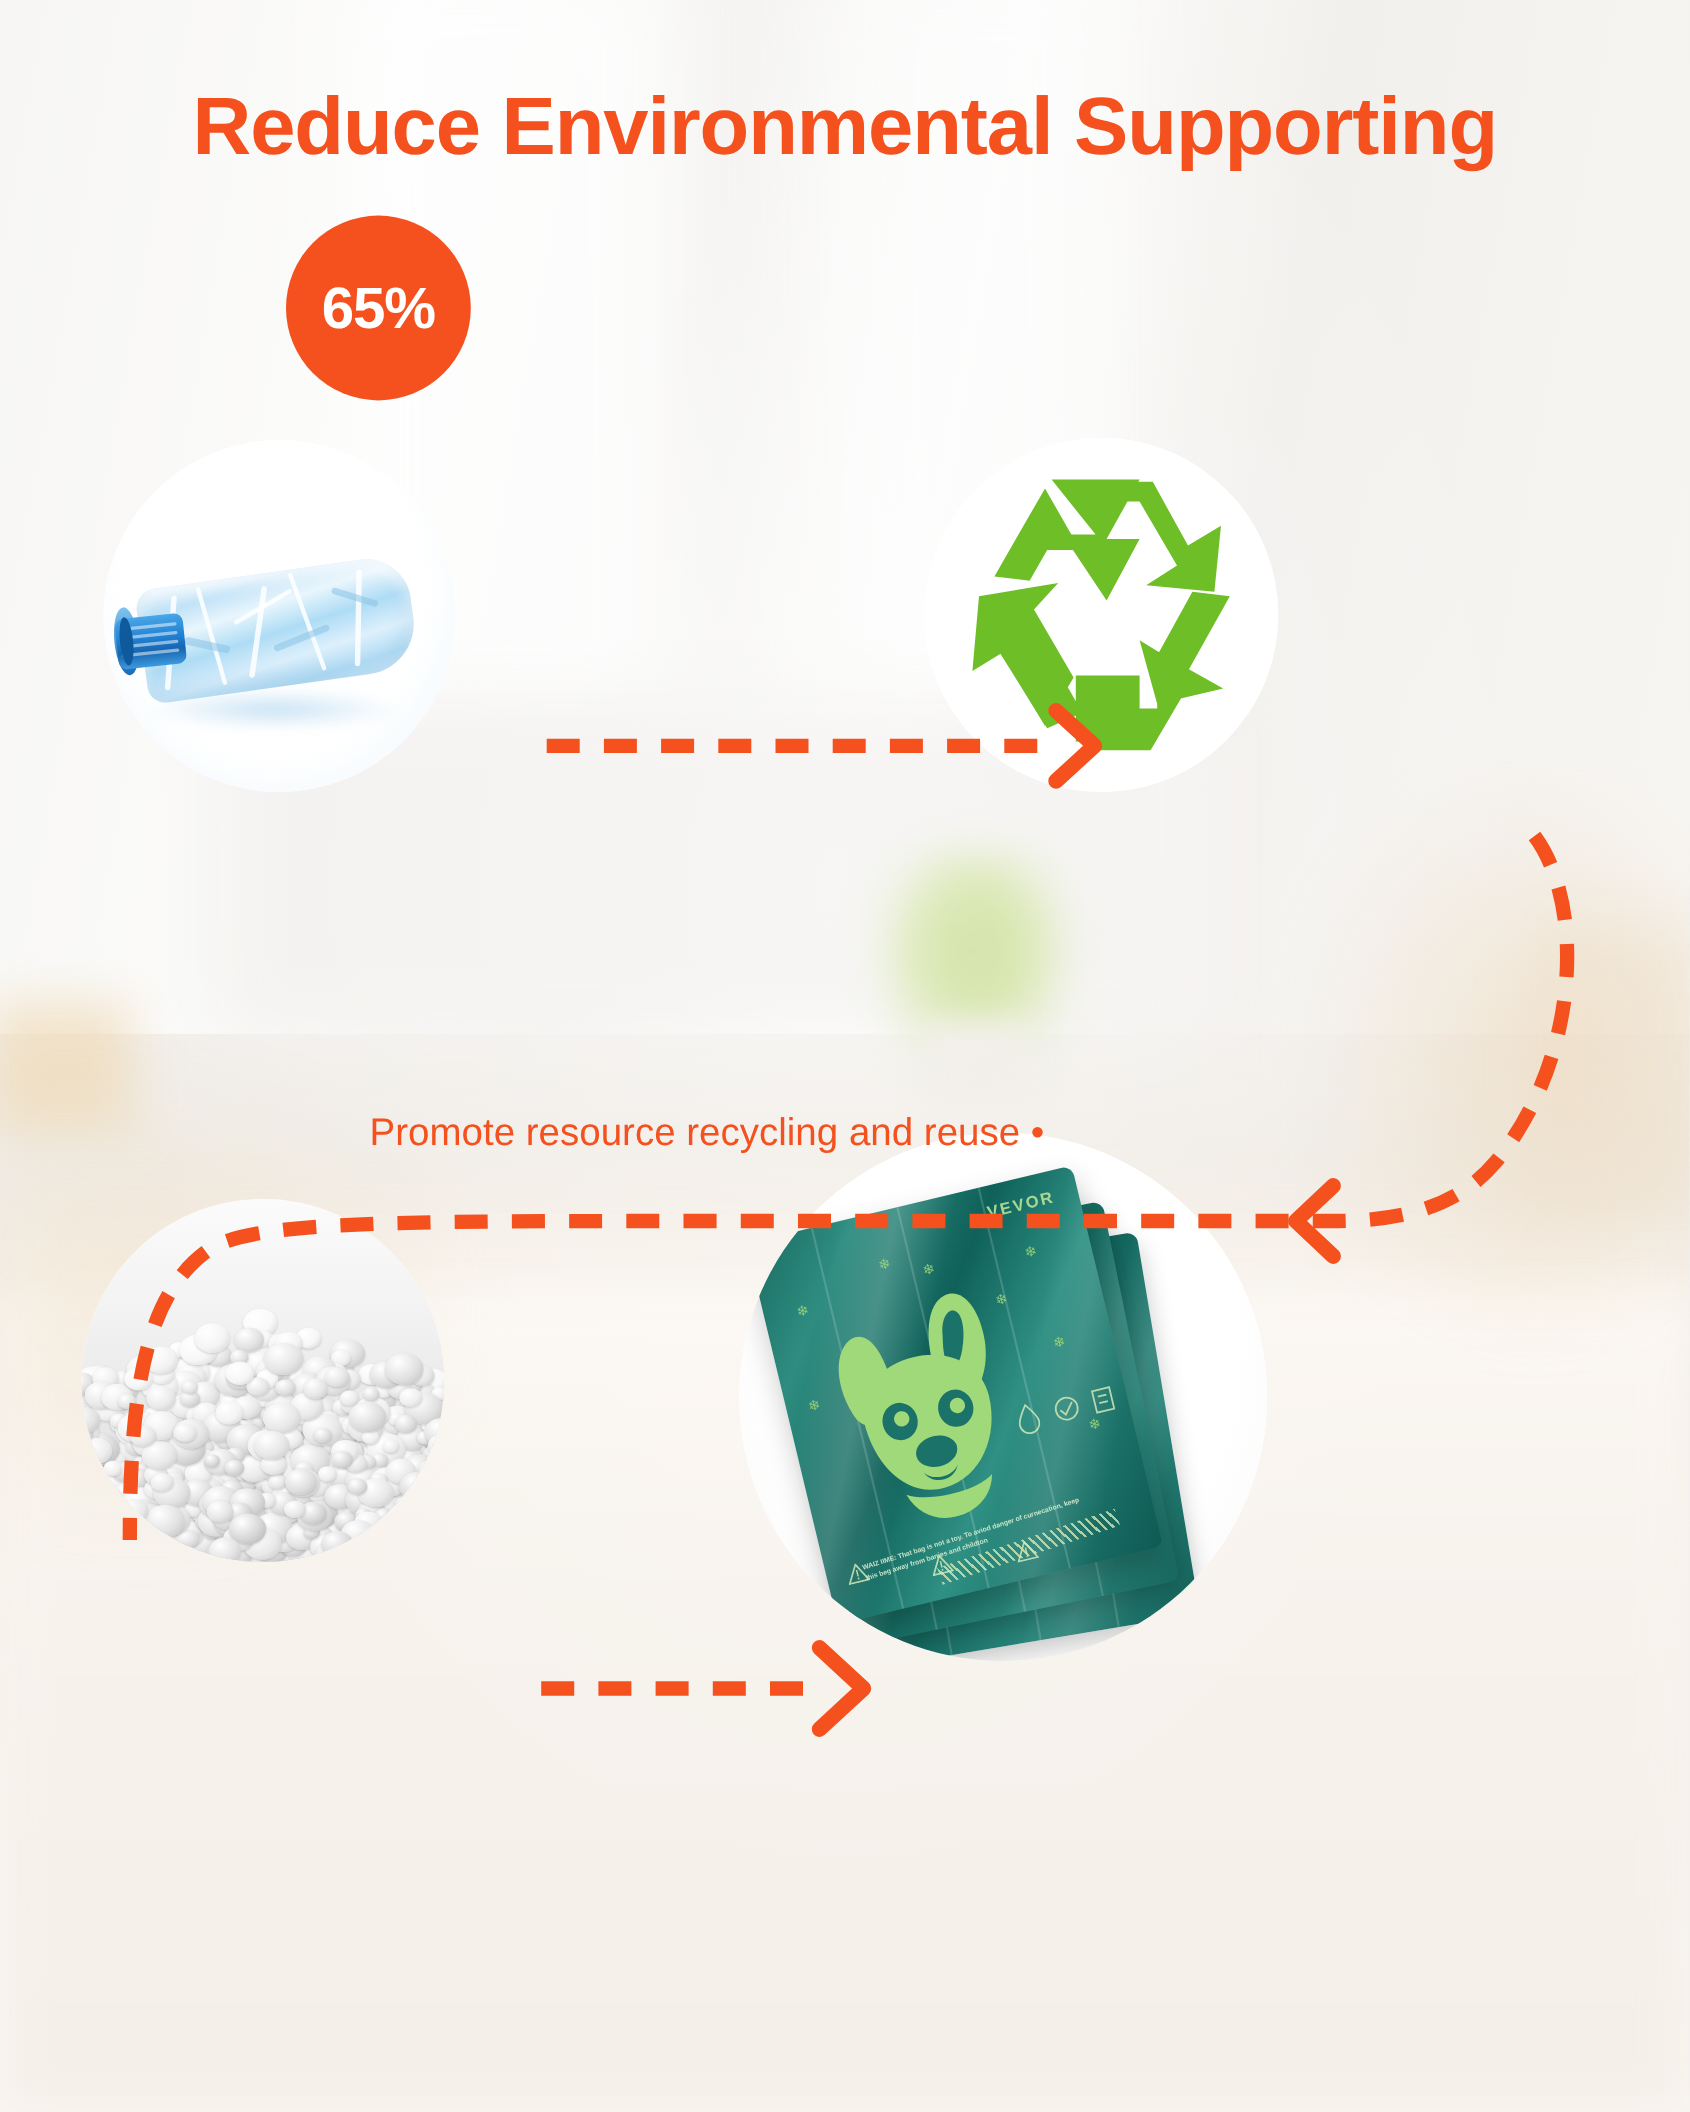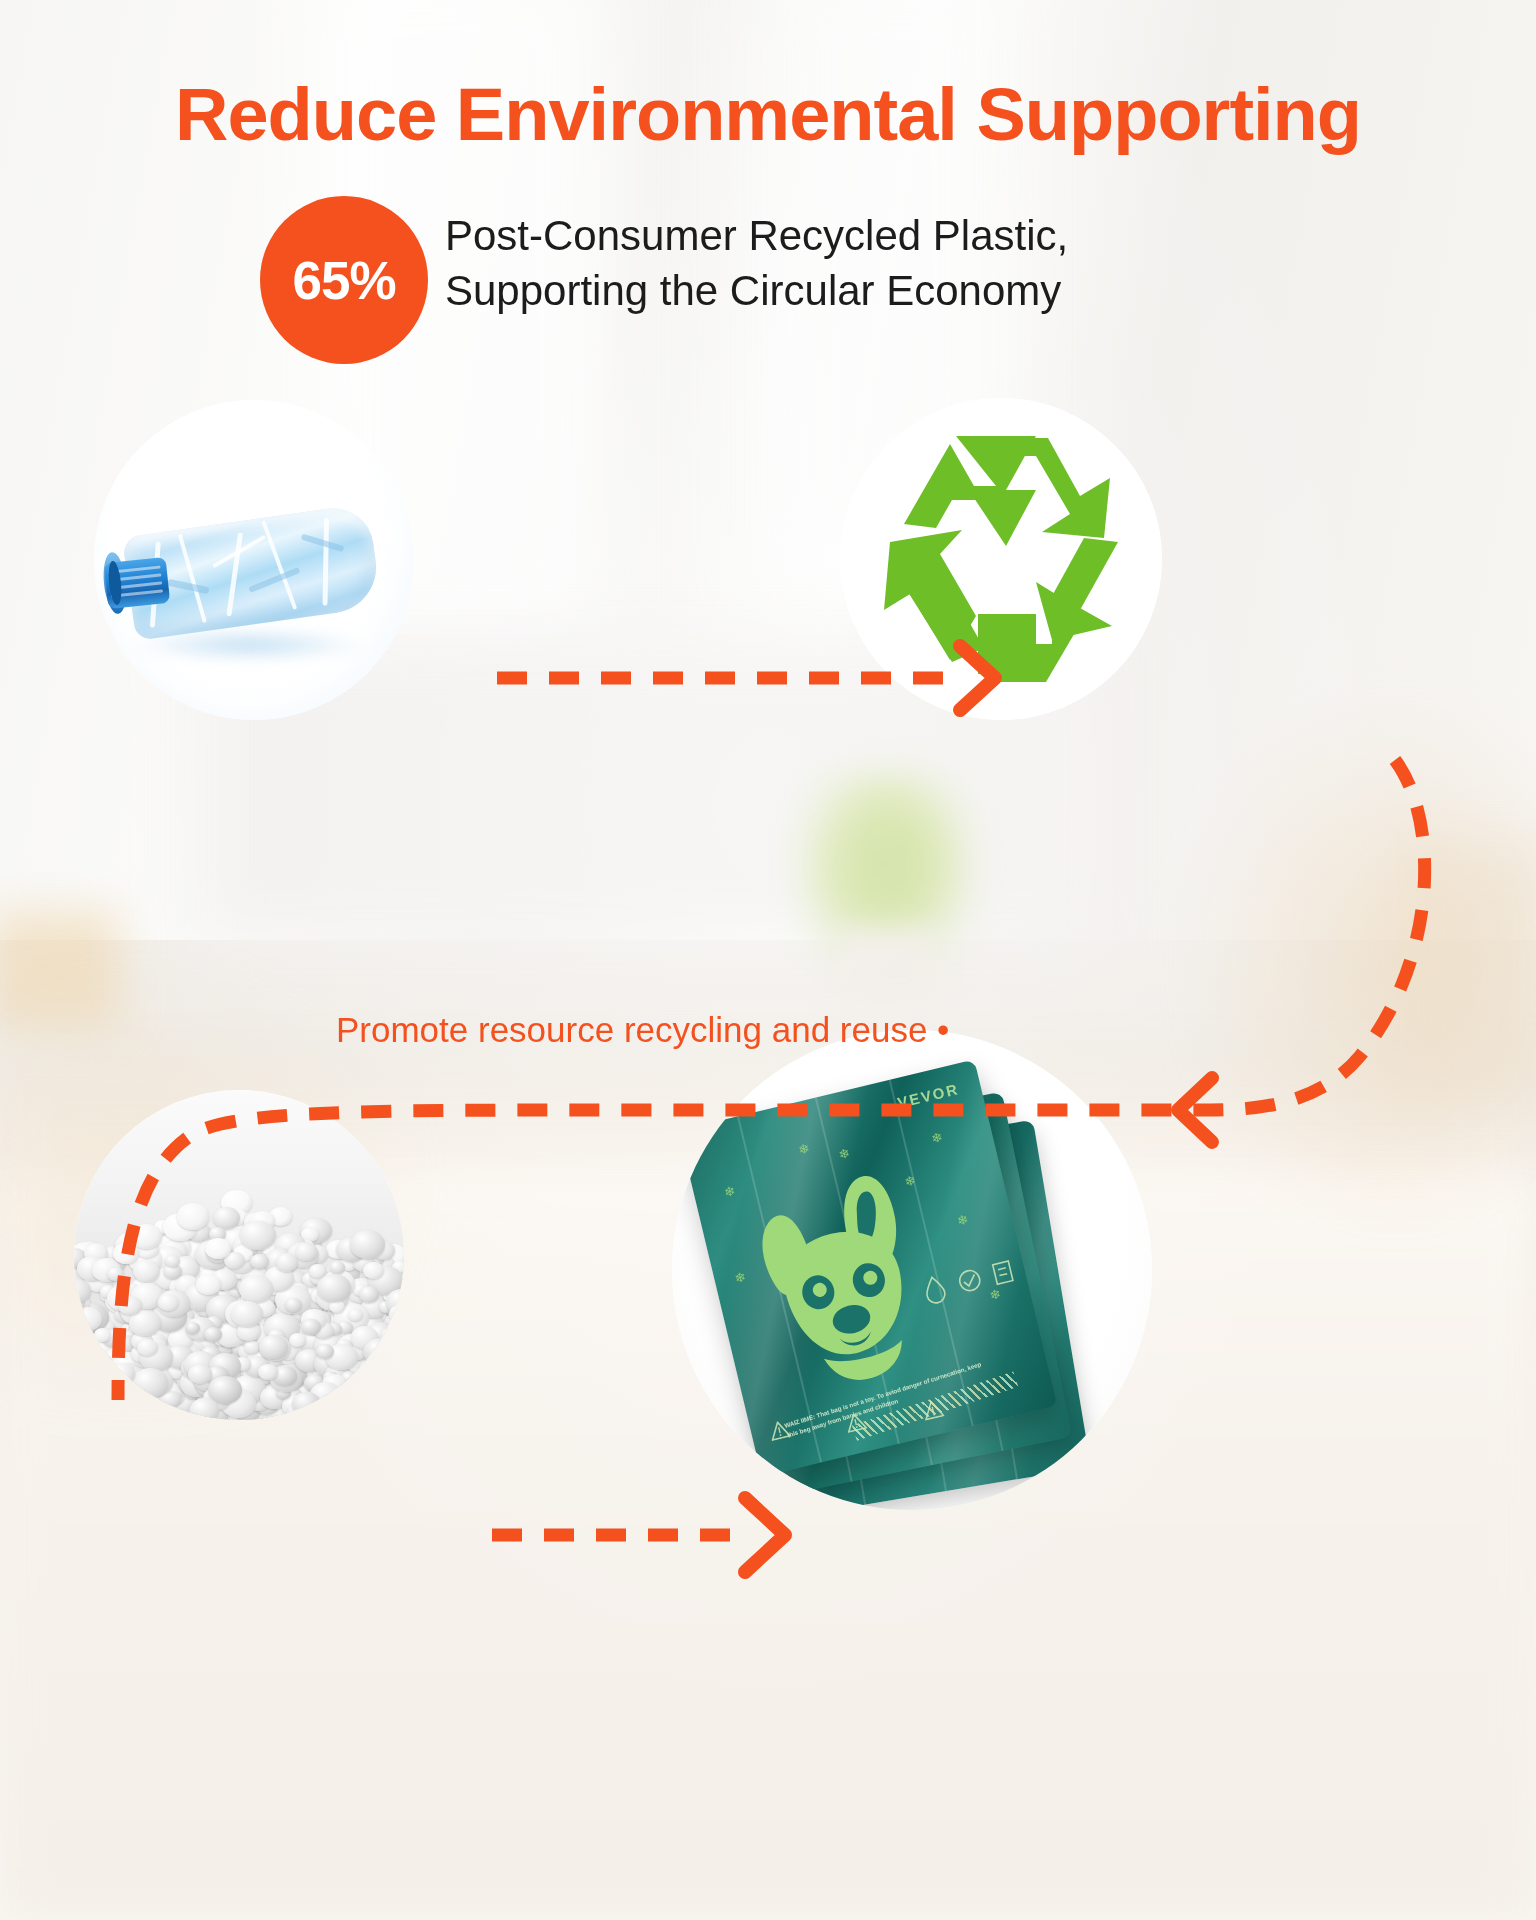--- a/index.html
+++ b/index.html
@@ -148,24 +148,20 @@
   <div class="bgl bg-warmR"></div>
   <div class="bgl bg-warmL"></div>
   <div class="bgl bg-vig"></div>
 </div>
 
 <div id="title">Reduce Environmental Supporting</div>
 
 <div id="subwrap">
   <div id="badge">
     <span>65%</span>
-  </div>
-  <div id="subtitle">
-    <div>Post-Consumer Recycled Plastic,</div>
-    <div>Supporting the Circular Economy</div>
   </div>
 </div>
 
 <div class="circ" id="c-bottle">
   <div class="ph bot-bg"></div>
   <div class="bot-shadow"></div>
   <div class="bot-body">
     <div class="bot-fold" style="left:24px;top:8px;width:5px;height:86px;transform:rotate(12deg);"></div>
     <div class="bot-fold" style="left:62px;top:4px;width:4px;height:92px;transform:rotate(-8deg);"></div>
     <div class="bot-fold" style="left:104px;top:10px;width:5px;height:84px;transform:rotate(16deg);"></div>

